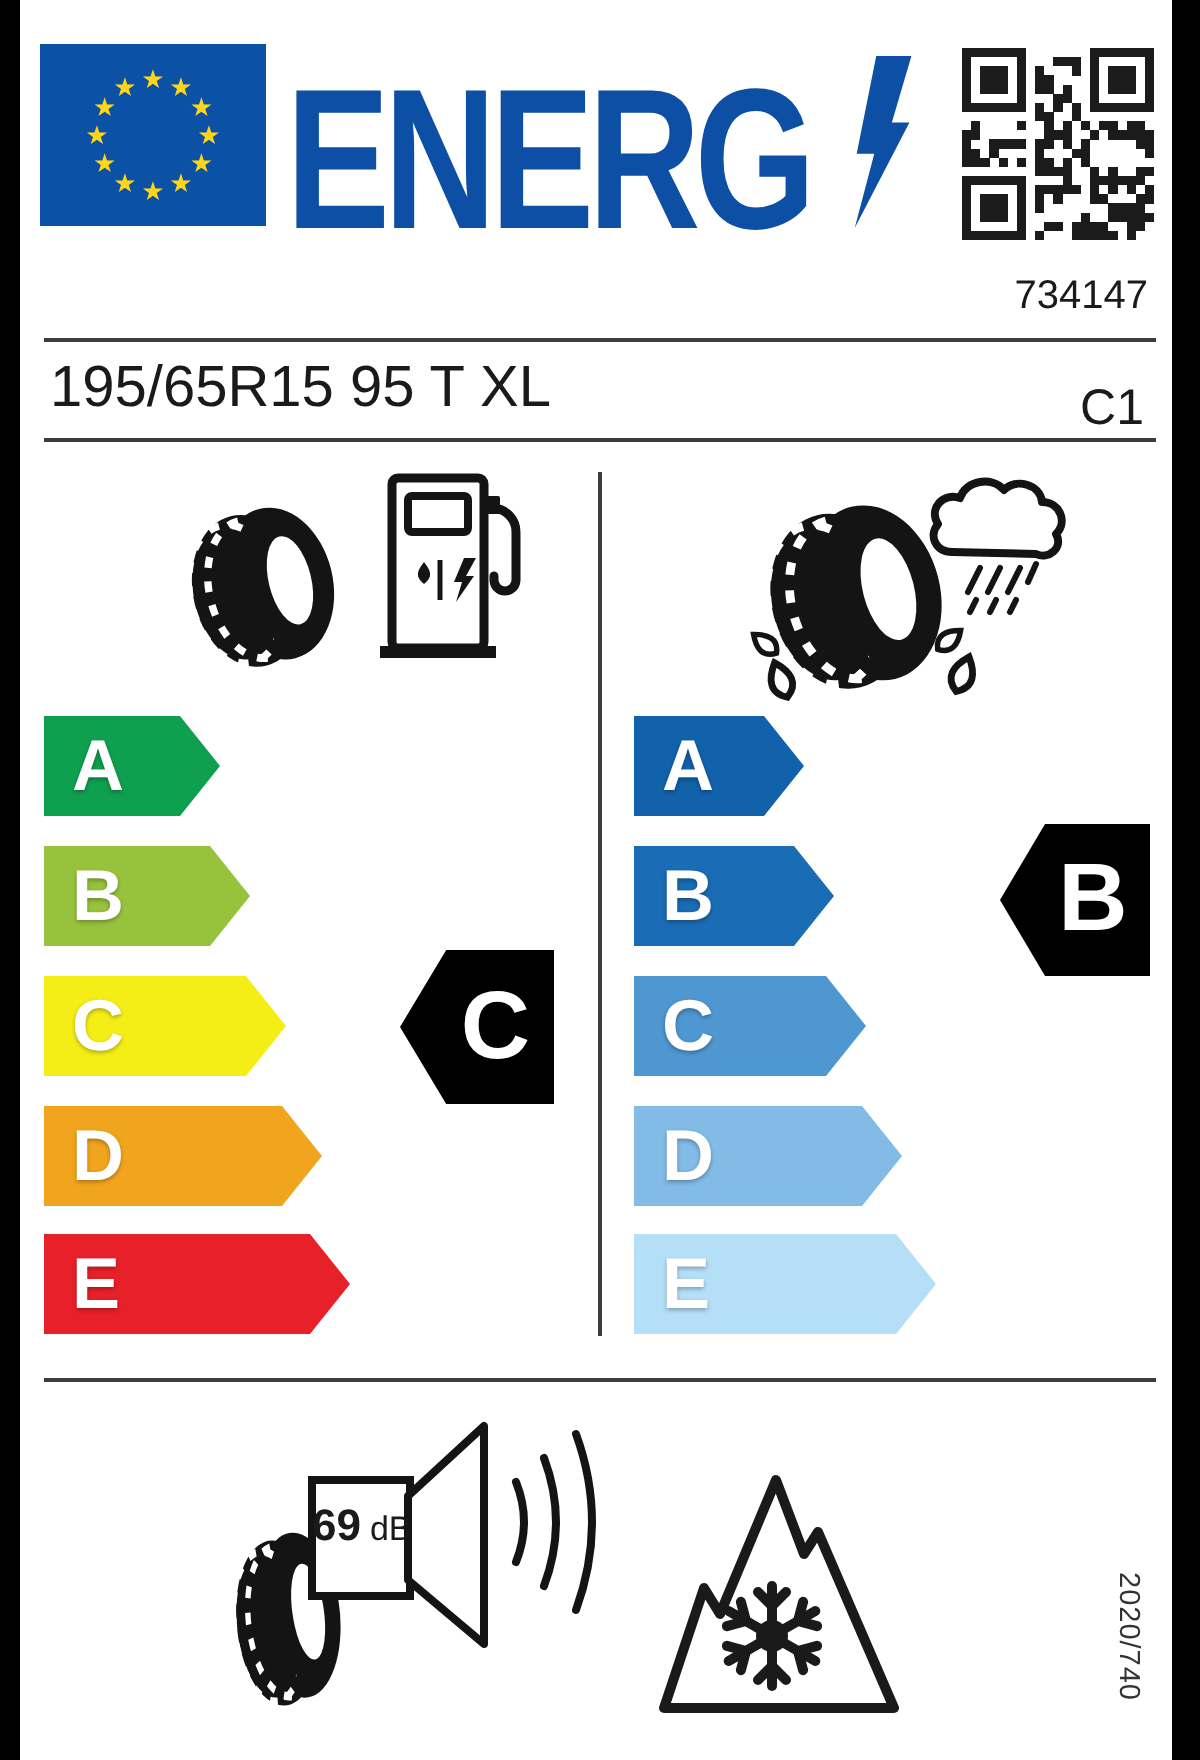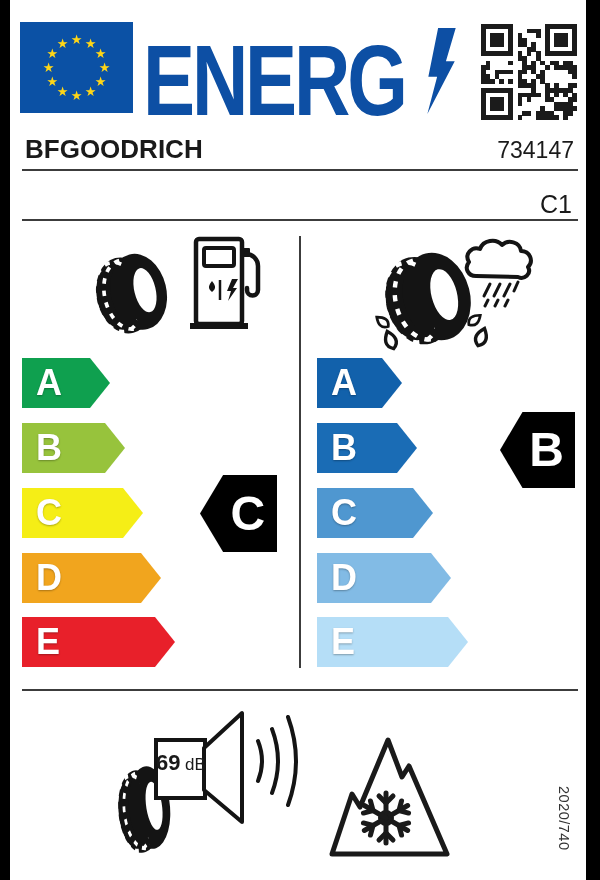--- a/index.html
+++ b/index.html
@@ -10,21 +10,21 @@
   #edge-right{left:586px;width:14px;}
   
   #flag-svg{position:absolute;left:20px;top:22px;}
   #energ{position:absolute;left:143px;top:30px;font-size:100px;line-height:1;font-weight:bold;
          letter-spacing:-4px;transform:scaleX(0.78);transform-origin:left top;}
   #bolt-svg{position:absolute;left:424px;top:28px;}
   #qr-svg{position:absolute;left:481px;top:24px;}
   
   .rule{position:absolute;left:22px;width:556px;height:2px;background:#3c3c3c;}
   #brand{position:absolute;left:25px;top:134px;font-size:26px;font-weight:bold;}
-  #artnum{position:absolute;right:26px;top:137px;font-size:23px;}
+  #artnum{position:absolute;right:26px;top:137px;font-size:20px;}
   #tiresize{position:absolute;left:25px;top:178px;font-size:29px;}
   #tireclass{position:absolute;right:28px;top:190px;font-size:25px;}
   #vdivider{position:absolute;left:299px;top:236px;width:2px;height:432px;background:#3c3c3c;}
   
   .abs{position:absolute;}
   
   .scale{position:absolute;top:358px;width:170px;height:310px;}
   #fuel-scale{left:22px;} #wet-scale{left:317px;}
   .arrow-row{position:absolute;left:0;height:50px;
      clip-path:polygon(0 0,calc(100% - 20px) 0,100% 50%,calc(100% - 20px) 100%,0 100%);
@@ -293,24 +293,24 @@
       <rect x="6" y="20" width="1.02" height="1.02" fill="#1b1b1b"></rect>
       <rect x="8" y="20" width="1.02" height="1.02" fill="#1b1b1b"></rect>
       <rect x="12" y="20" width="1.02" height="1.02" fill="#1b1b1b"></rect>
       <rect x="13" y="20" width="1.02" height="1.02" fill="#1b1b1b"></rect>
       <rect x="14" y="20" width="1.02" height="1.02" fill="#1b1b1b"></rect>
       <rect x="15" y="20" width="1.02" height="1.02" fill="#1b1b1b"></rect>
       <rect x="16" y="20" width="1.02" height="1.02" fill="#1b1b1b"></rect>
       <rect x="18" y="20" width="1.02" height="1.02" fill="#1b1b1b"></rect>
     </svg>
 
-  <div id="brand">BFGOODRICH</div>
   <div id="artnum">734147</div>
   <div class="rule" style="top:169px"></div>
 
+  <div id="tiresize">195/65R15 95 T XL</div>
   <div id="tireclass">C1</div>
   <div class="rule" style="top:219px"></div>
 
   <div id="vdivider"></div>
 
   <div class="tire-slot abs" style="left:85px;top:248px;width:98px;height:92px"><svg width="100%" height="100%" viewBox="0 0 120 110" preserveAspectRatio="none">
     <defs>
           <clipPath id="tc1">
             <rect x="0" y="0" width="56" height="110"></rect>
           </clipPath>

